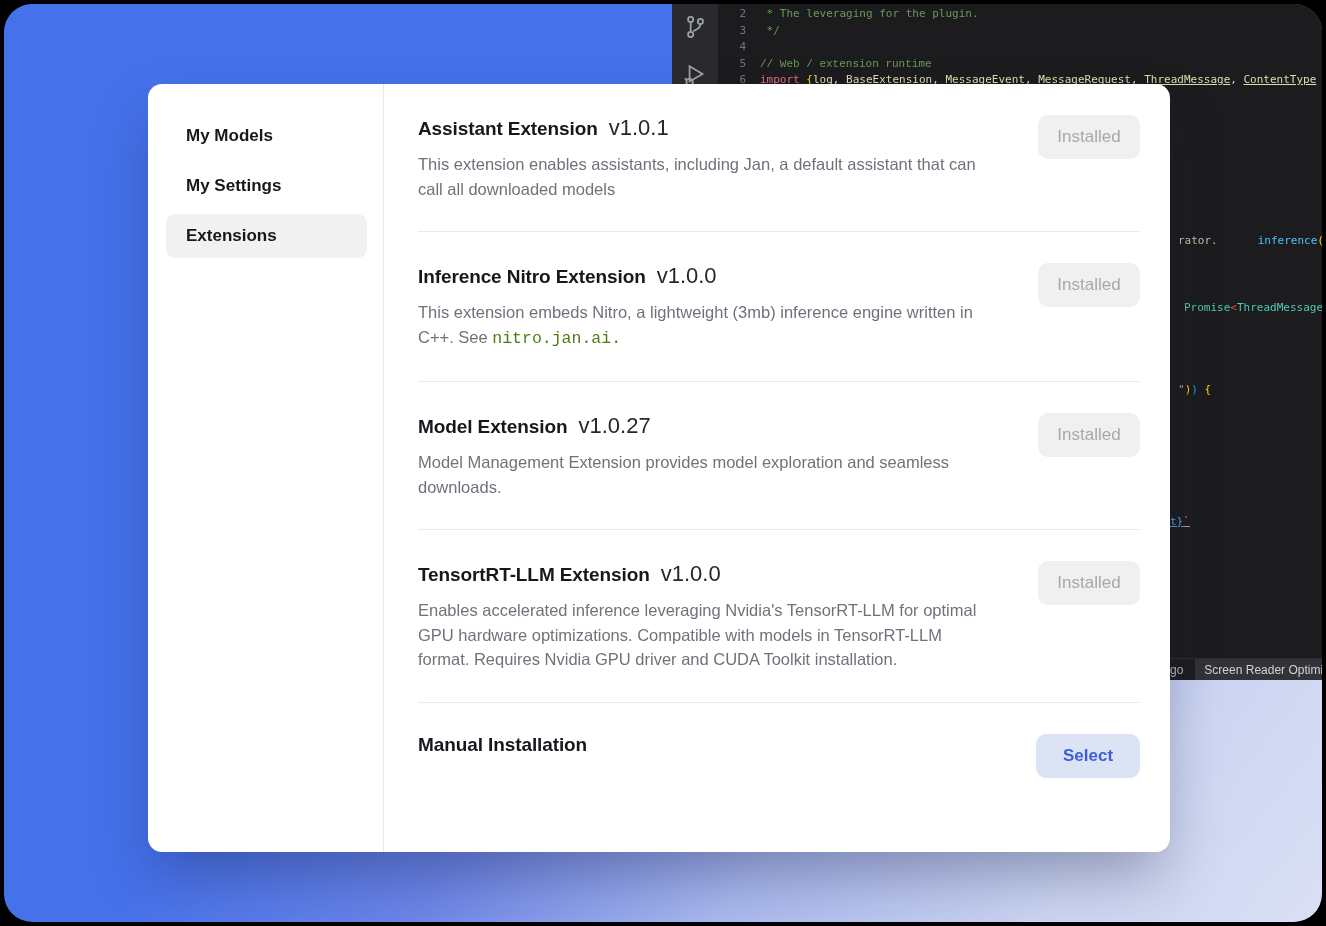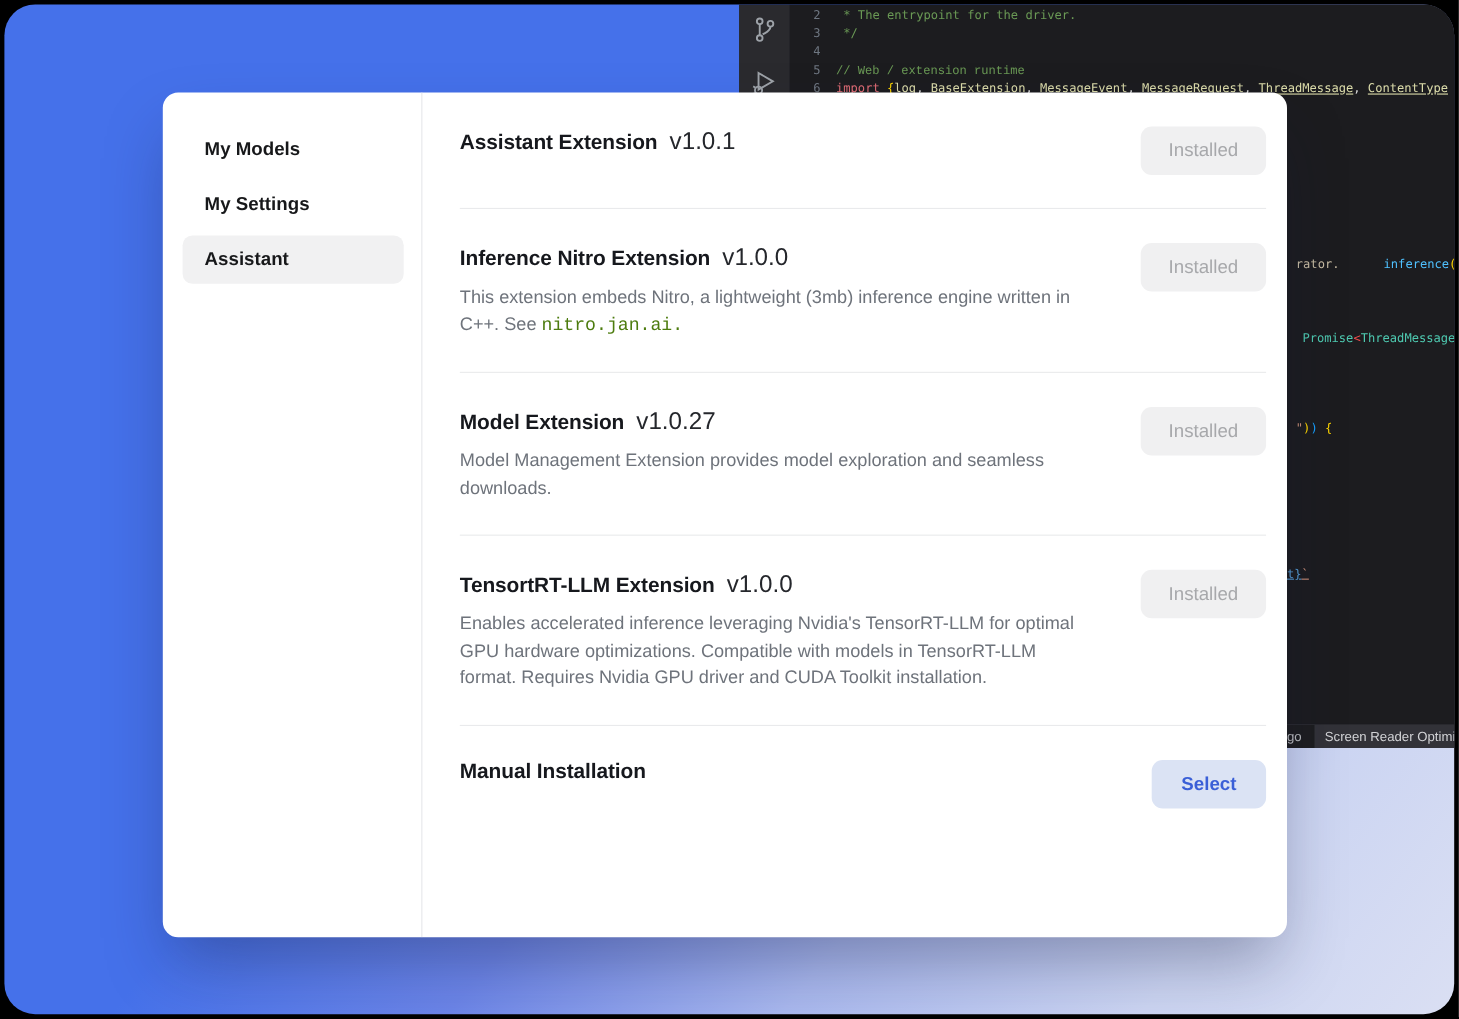--- a/index.html
+++ b/index.html
@@ -34,32 +34,32 @@
 
   
   .modal { position: absolute; left: 144px; top: 80px; width: 1022px; height: 768px;
     background: #ffffff; border-radius: 14px; display: flex; overflow: hidden;
     box-shadow: 0 30px 60px -10px rgba(20,25,60,.35); }
   .sidebar { width: 236px; border-right: 1px solid #e6e7ea; padding: 30px 16px 0 18px; flex-shrink: 0; }
   .side-item { height: 44px; display: flex; align-items: center; padding: 0 20px;
     font-size: 17px; font-weight: 700; color: #17181a; border-radius: 9px; margin-bottom: 6px; cursor: pointer; }
   .side-item.selected { background: #f1f1f2; }
 
-  .content { flex: 1; padding: 0 19px 0 34px; overflow: hidden; }
+  .content { flex: 1; padding: 0 30px 0 34px; overflow: hidden; }
   .ext-row { display: flex; align-items: flex-start; padding: 31px 0 30px 0; border-bottom: 1px solid #e9eaec; }
   .ext-row.last { border-bottom: none; padding-bottom: 24px; }
   .ext-text { flex: 1; max-width: 578px; }
   .ext-title-line { display: flex; align-items: baseline; gap: 11px; margin-bottom: 11px; }
   .ext-name { font-size: 19px; font-weight: 700; color: #16181d; letter-spacing: -0.1px; }
   .ext-version { font-size: 22px; color: #25272c; }
   .ext-desc { font-size: 16.5px; line-height: 24.5px; color: #6e737b; }
   .ext-desc a { color: #4d7c0f; text-decoration: none; cursor: pointer; font-family: Liberation Mono, monospace; }
   .btn { margin-left: auto; height: 44px; border: none; border-radius: 10px;
     font-family: "Liberation Sans", sans-serif; font-size: 17px; cursor: pointer; flex-shrink: 0; }
-  .btn-installed { width: 114px; background: #f0f0f1; color: #a7a8ab; font-weight: 500; }
+  .btn-installed { width: 102px; background: #f0f0f1; color: #a7a8ab; font-weight: 500; }
   .btn-select { width: 104px; background: #dbe3f4; color: #3a5fd7; font-weight: 700; }
 </style>
 </head>
 <body>
 
 <div class="canvas">
 
   <div class="vscode">
     <div class="vscode-body">
       <div class="activity-bar">
@@ -75,21 +75,21 @@
           <svg viewBox="0 0 24 24" fill="none" stroke="currentColor" stroke-width="1.6">
             <path d="M7 4 l12 7 -12 7 z"></path>
               <circle cx="7" cy="18.5" r="3"></circle>
               <path d="M4.3 16.2 l-1.8 -1 M4.2 20.8 l-1.8 1"></path>
           </svg>
         </div>
       </div>
       <div class="editor">
         <div class="code-line">
           <span class="ln">2</span>
-          <span class="lc"><span style="color: rgb(106, 153, 85);"> * The entrypoint for the driver.</span></span>
+          <span class="lc"><span style="color: rgb(106, 153, 85);"> * The leveraging for the plugin.</span></span>
         </div>
         <div class="code-line">
           <span class="ln">3</span>
           <span class="lc"><span style="color: rgb(106, 153, 85);"> */</span></span>
         </div>
         <div class="code-line">
           <span class="ln">4</span>
           <span class="lc"></span>
         </div>
         <div class="code-line">
@@ -114,32 +114,33 @@
 
   <div class="modal">
     <aside class="sidebar">
       <div class="side-item">
         <span>My Models</span>
       </div>
       <div class="side-item">
         <span>My Settings</span>
       </div>
       <div class="side-item selected">
-        <span>Assistant</span>
+        <span>Extensions</span>
       </div>
     </aside>
 
     <main class="content">
 
       <div class="ext-row">
         <div class="ext-text">
           <div class="ext-title-line">
             <span class="ext-name">Assistant Extension</span>
             <span class="ext-version">v1.0.1</span>
           </div>
+          <div class="ext-desc">This extension enables assistants, including Jan, a default assistant that can call all downloaded models</div>
         </div>
         <button class="btn btn-installed">Installed</button>
       </div>
 
       <div class="ext-row">
         <div class="ext-text">
           <div class="ext-title-line">
             <span class="ext-name">Inference Nitro Extension</span>
             <span class="ext-version">v1.0.0</span>
           </div>

